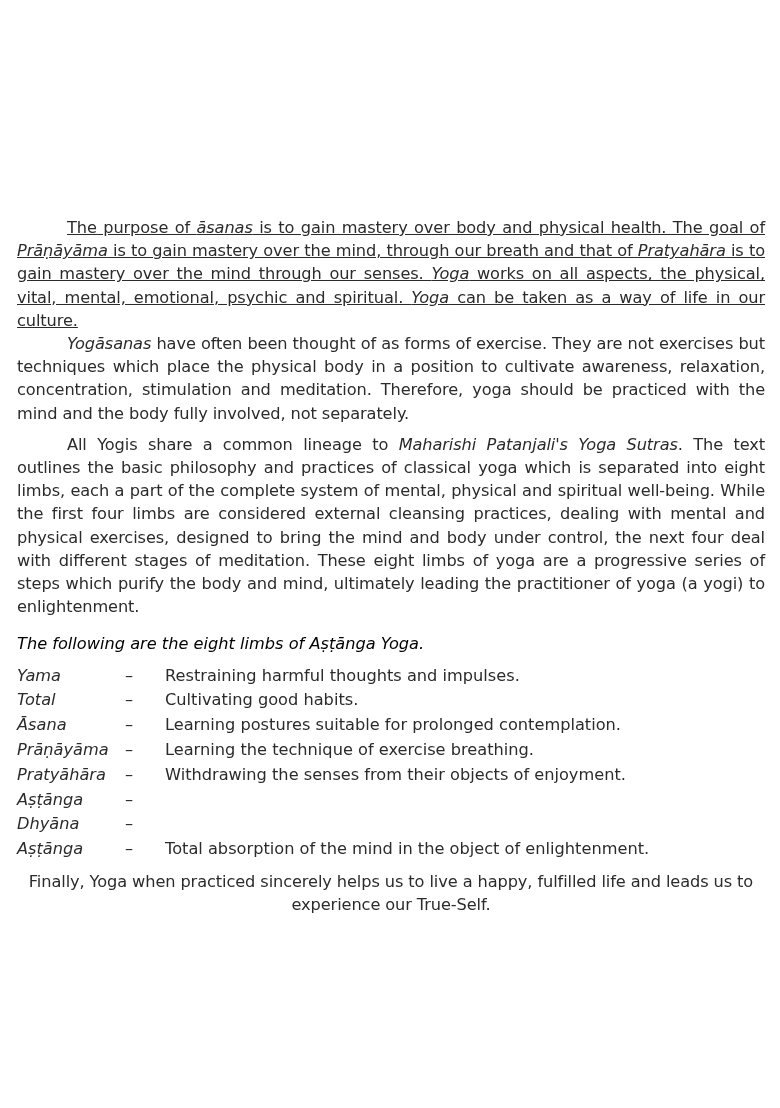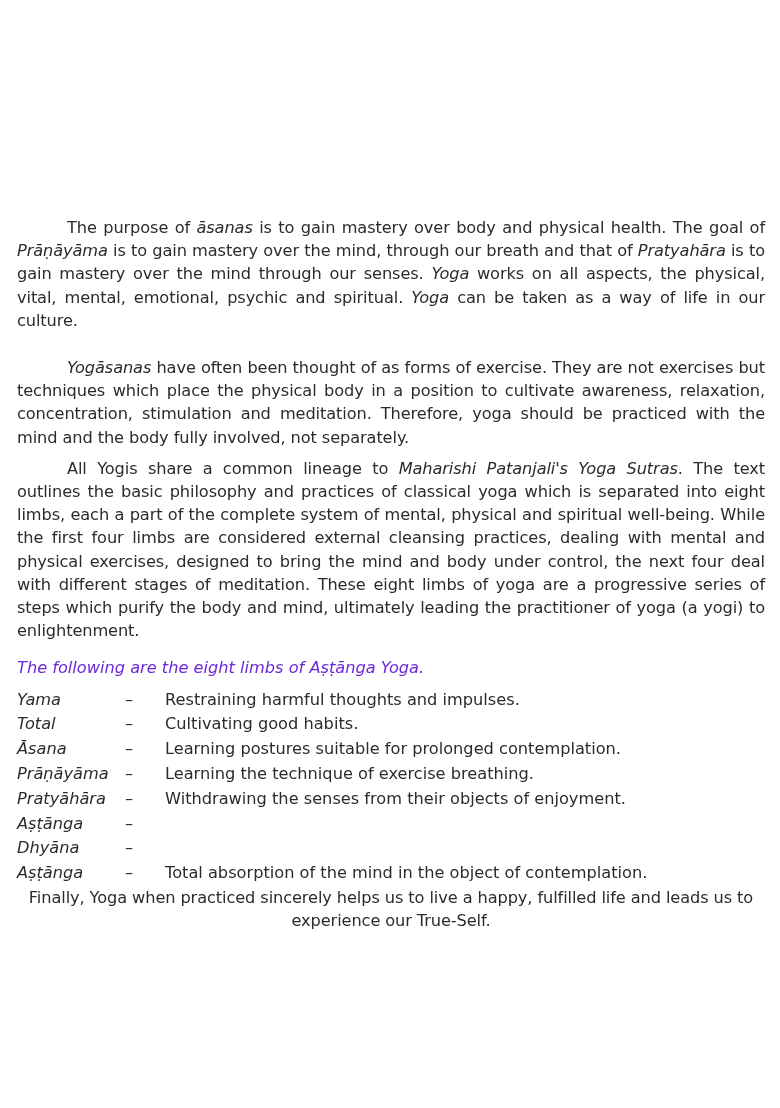--- a/index.html
+++ b/index.html
@@ -26,29 +26,29 @@
     .para {
       margin: 0 0 8px 0;
       text-align: justify;
       text-indent: 50px;
       letter-spacing: -0.1px;
     }
     .para.noindent {
       text-indent: 0;
       text-align: center;
     }
-    .para.first-tight { margin-bottom: 24px; }
+    .para.first-tight { margin-bottom: 0; text-decoration: underline; }
     .para em, .intro em { font-style: italic; }
     .intro {
       margin: 14px 0 8px 0;
       font-style: italic;
-      color: #6d28d9;
+      color: #000000;
     }
     .limbs {
-      margin: 0 0 0 0;
+      margin: 0 0 8px 0;
       padding: 0;
       list-style: none;
     }
     .limb {
       display: flex;
       height: 24.8px;
       align-items: baseline;
     }
     .limb-term {
       width: 108px;
@@ -104,19 +104,19 @@
       <span class="limb-term">Aṣṭānga</span>
       <span class="limb-dash">–</span>
     </li>
     <li class="limb">
       <span class="limb-term">Dhyāna</span>
       <span class="limb-dash">–</span>
     </li>
     <li class="limb">
       <span class="limb-term">Aṣṭānga</span>
       <span class="limb-dash">–</span>
-      <span class="limb-desc">Total absorption of the mind in the object of contemplation.</span>
+      <span class="limb-desc">Total absorption of the mind in the object of enlightenment.</span>
     </li>
   </ul>
 
   <p class="para noindent">Finally, Yoga when practiced sincerely helps us to live a happy, fulfilled life and leads us to experience our True-Self.</p>
 
 </div>
 
 </body></html>

